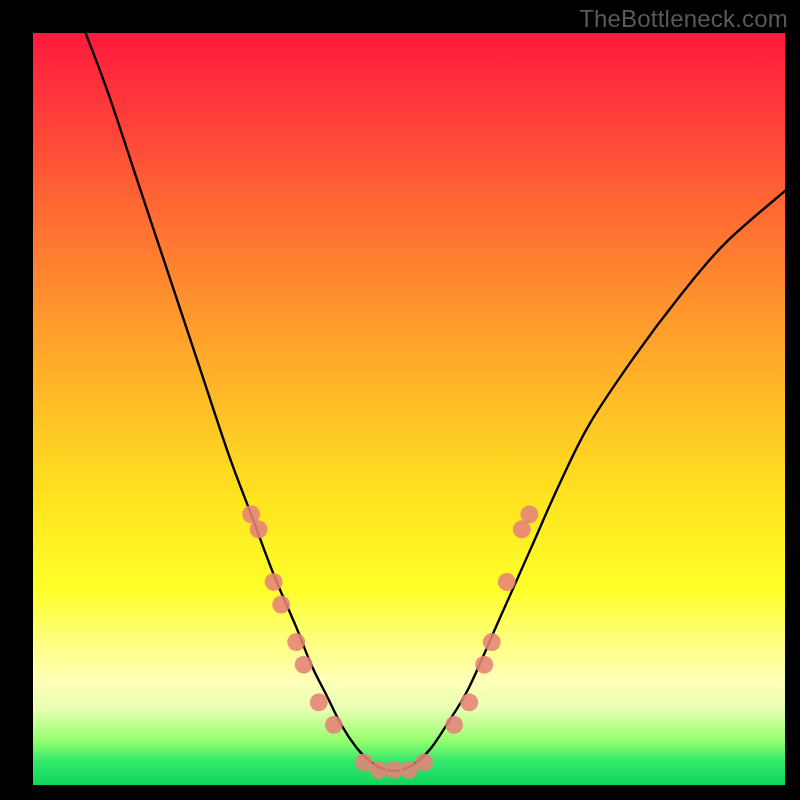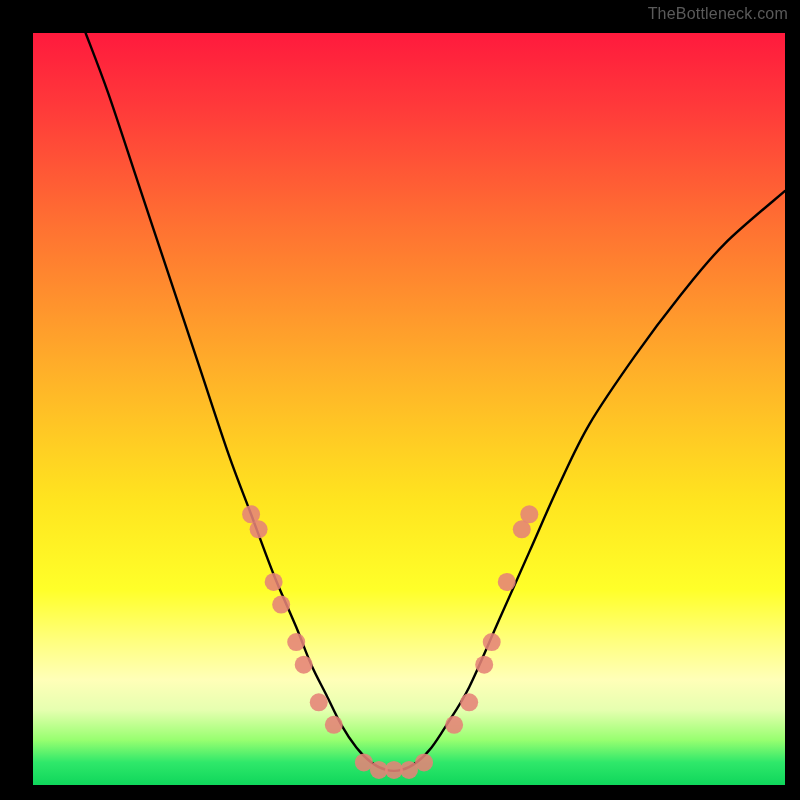--- a/index.html
+++ b/index.html
@@ -39,21 +39,21 @@
       #98ff70 94%,
       #2fe86a 97%,
       #0fd65b 100%
     );
   }
   .watermark {
     position: absolute;
     top: 5px;
     right: 12px;
     color: #5a5a5a;
-    font-size: 16px;
+    font-size: 24px;
     font-weight: 500;
     letter-spacing: 0.2px;
     user-select: none;
     margin-left: 15px;
   }
   svg.curve {
     position: absolute;
     top: 0;
     left: 0;
     width: 752px;

